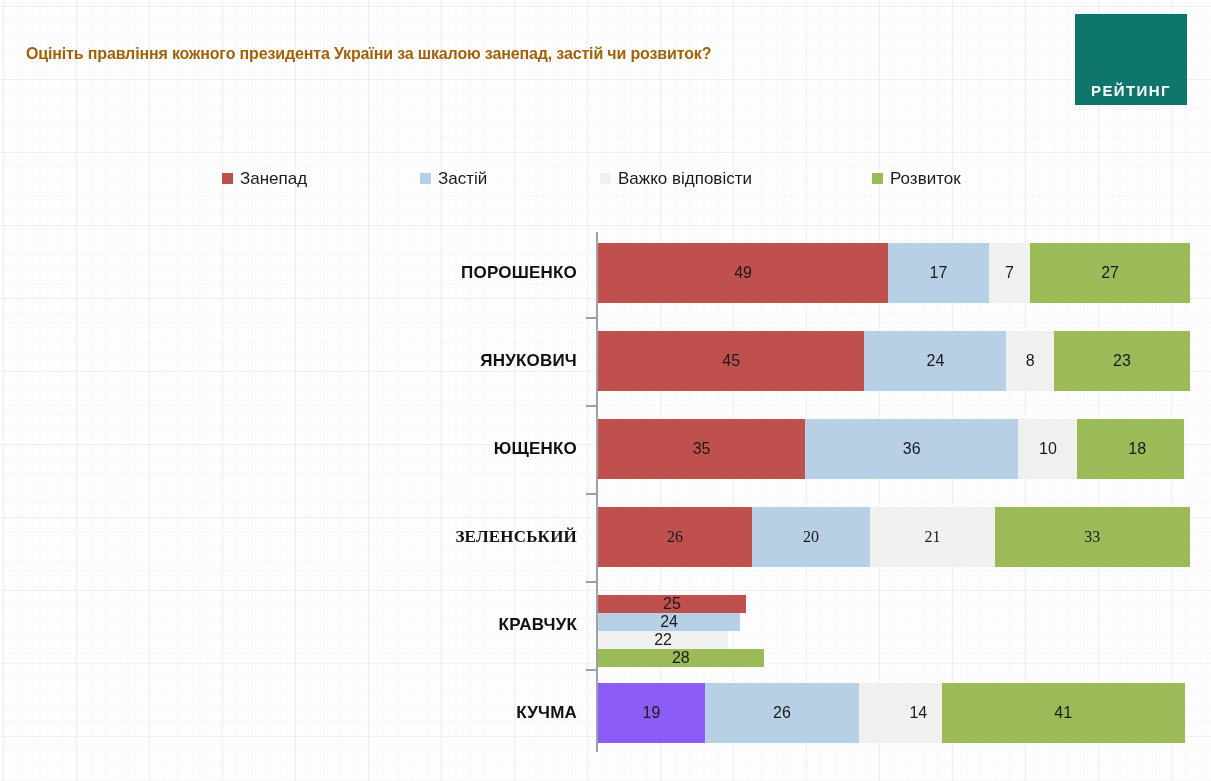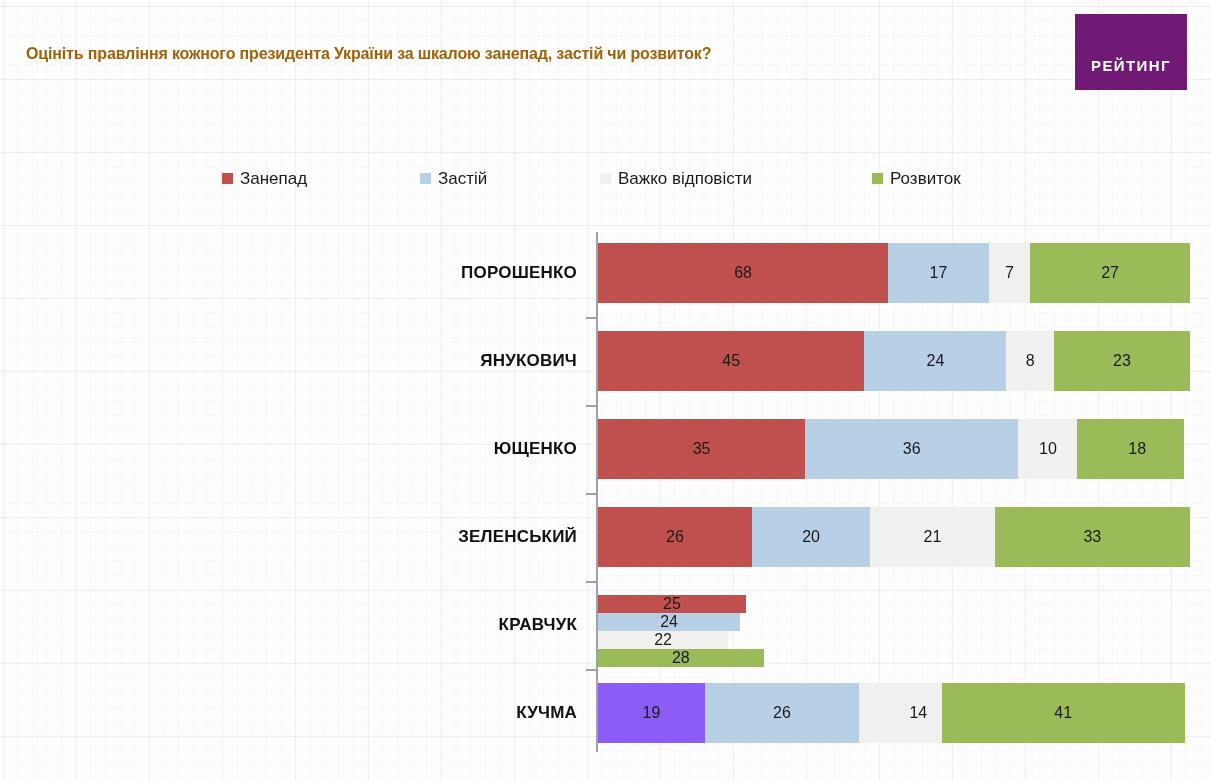--- a/index.html
+++ b/index.html
@@ -41,26 +41,26 @@
     background: rgba(255,255,255,0.55);
     pointer-events: none;
   }
 
   
   #watermark {
     position: absolute;
     left: 1075px;
     top: 14px;
     width: 112px;
-    height: 76px;
-    background: #701a75;
+    height: 91px;
+    background: #0f766e;
     display: flex;
     align-items: flex-end;
     justify-content: center;
-    padding-bottom: 16px;
+    padding-bottom: 6px;
     box-sizing: border-box;
   }
   #watermark .wm-text {
     font-size: 15px;
     font-weight: bold;
     letter-spacing: 1.4px;
     color: #ffffff;
   }
 
   
@@ -196,21 +196,21 @@
         <span class="legend-swatch" style="background: rgb(155, 187, 89);"></span>
         <span class="legend-label">Розвиток</span>
       </div>
     </div>
 
   <div id="plot">
     <div id="axis-line"></div>
   <div class="cat-row" style="top: 243px; width: 1211px;">
         <div class="cat-label" style="right: 634px; left: 260px;">ПОРОШЕНКО</div>
         <div class="bar-track" style="width: 592px;">
-          <div class="seg" style="width: 290.08px; background: rgb(192, 80, 77);">68</div>
+          <div class="seg" style="width: 290.08px; background: rgb(192, 80, 77);">49</div>
           <div class="seg" style="width: 100.64px; background: rgb(184, 208, 230);">17</div>
           <div class="seg" style="width: 41.44px; background: rgb(240, 240, 238);">7</div>
           <div class="seg" style="width: 159.84px; background: rgb(155, 187, 89);">27</div>
         </div>
       </div>
       <div class="cat-row" style="top: 331px; width: 1211px;">
         <div class="cat-label" style="right: 634px; left: 260px;">ЯНУКОВИЧ</div>
         <div class="bar-track" style="width: 592px;">
           <div class="seg" style="width: 266.4px; background: rgb(192, 80, 77);">45</div>
           <div class="seg" style="width: 142.08px; background: rgb(184, 208, 230);">24</div>
@@ -222,21 +222,21 @@
       <div class="cat-row" style="top: 419px; width: 1211px;">
         <div class="cat-label" style="right: 634px; left: 260px;">ЮЩЕНКО</div>
         <div class="bar-track" style="width: 592px;">
           <div class="seg" style="width: 207.2px; background: rgb(192, 80, 77);">35</div>
           <div class="seg" style="width: 213.12px; background: rgb(184, 208, 230);">36</div>
           <div class="seg" style="width: 59.2px; background: rgb(240, 240, 238);">10</div>
           <div class="seg" style="width: 106.56px; background: rgb(155, 187, 89); padding-left: 13px;">18</div>
         </div>
       </div>
       <div class="axis-tick" style="top: 405px;"></div>
-      <div class="cat-row" style="top: 507px; width: 1211px;">
+      <div class="cat-row" style="top: 507px; width: 1211px; font-family: Liberation Serif, serif;">
         <div class="cat-label" style="right: 634px; left: 260px;">ЗЕЛЕНСЬКИЙ</div>
         <div class="bar-track" style="width: 592px;">
           <div class="seg" style="width: 153.92px; background: rgb(192, 80, 77);">26</div>
           <div class="seg" style="width: 118.4px; background: rgb(184, 208, 230);">20</div>
           <div class="seg" style="width: 124.32px; background: rgb(240, 240, 238);">21</div>
           <div class="seg" style="width: 195.36px; background: rgb(155, 187, 89);">33</div>
         </div>
       </div>
       <div class="axis-tick" style="top: 493px;"></div>
       <div class="cat-row" style="top: 595px; width: 1211px;">

